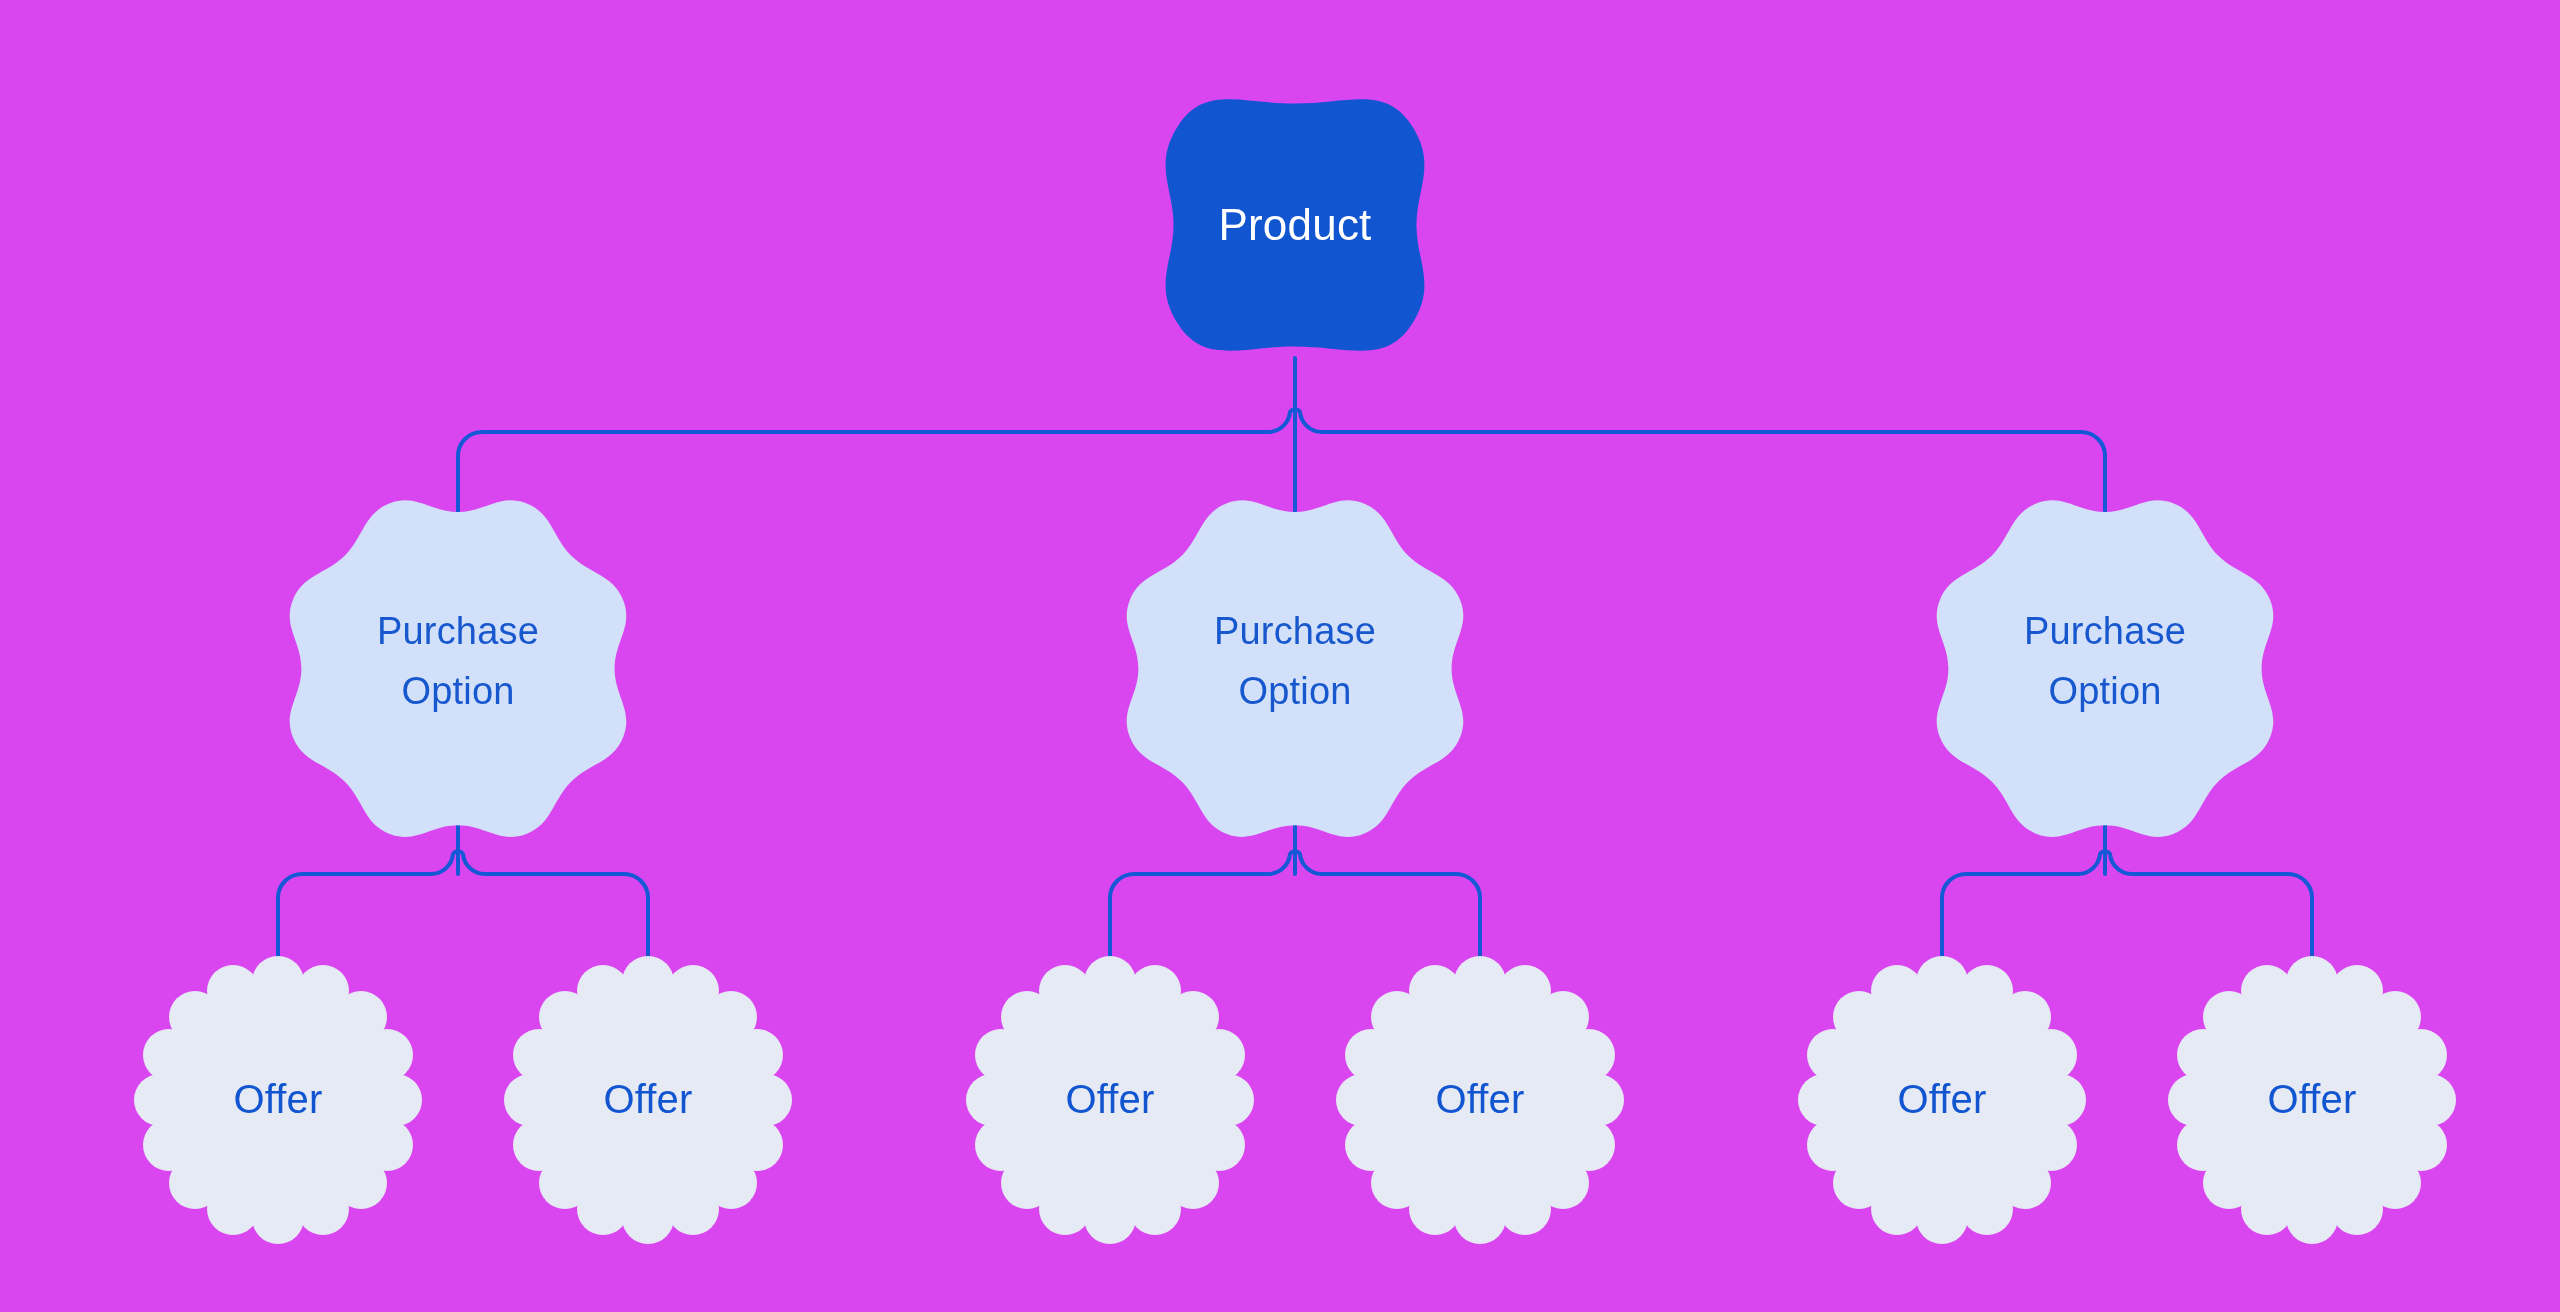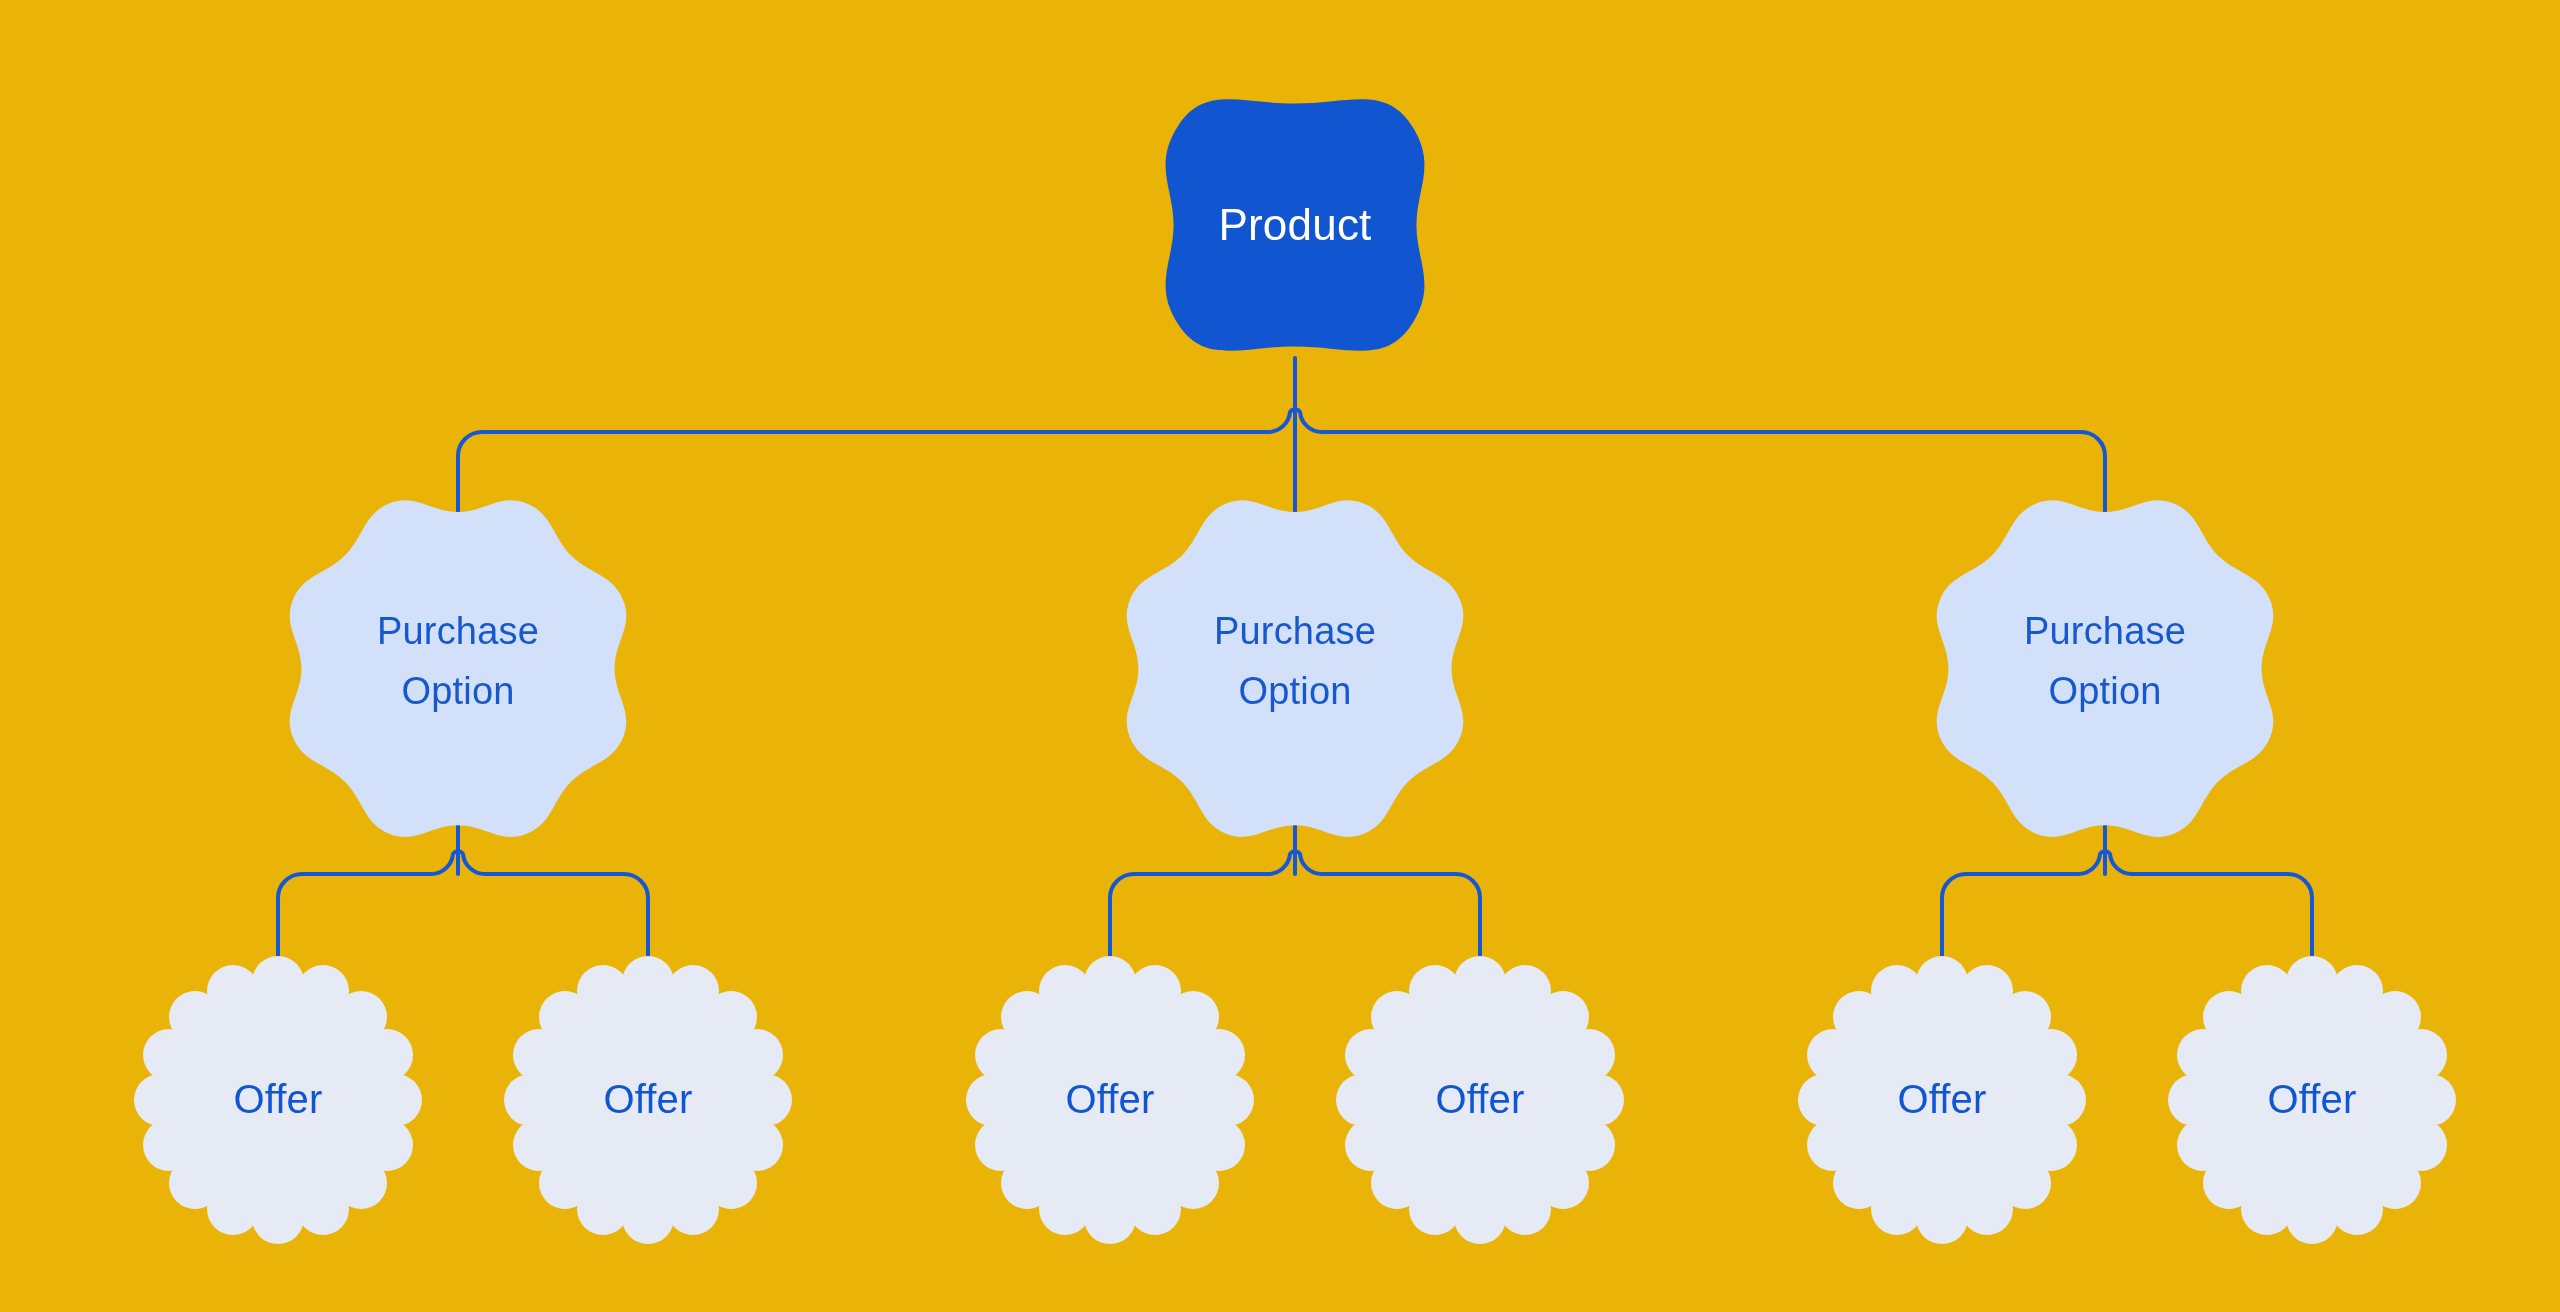--- a/index.html
+++ b/index.html
@@ -55,21 +55,21 @@
     stroke-linecap: round;
     stroke-linejoin: round;
   }
   .node-shape {
     stroke: none;
   }
 </style>
 </head>
 <body style="background: rgb(253, 253, 254);">
 
-<div id="diagram-root" style="background: #eab308;">
+<div id="diagram-root" style="background: #d946ef;">
   <svg id="diagram-svg" viewBox="0 0 2560 1312" xmlns="http://www.w3.org/2000/svg">
 
     <defs>
 
       <path id="shape-root" d="M 100 8
            C 140 8, 168 -6, 188 24
            C 208 54, 192 72, 192 100
            C 192 128, 208 146, 188 176
            C 168 206, 140 192, 100 192
            C 60 192, 32 206, 12 176

